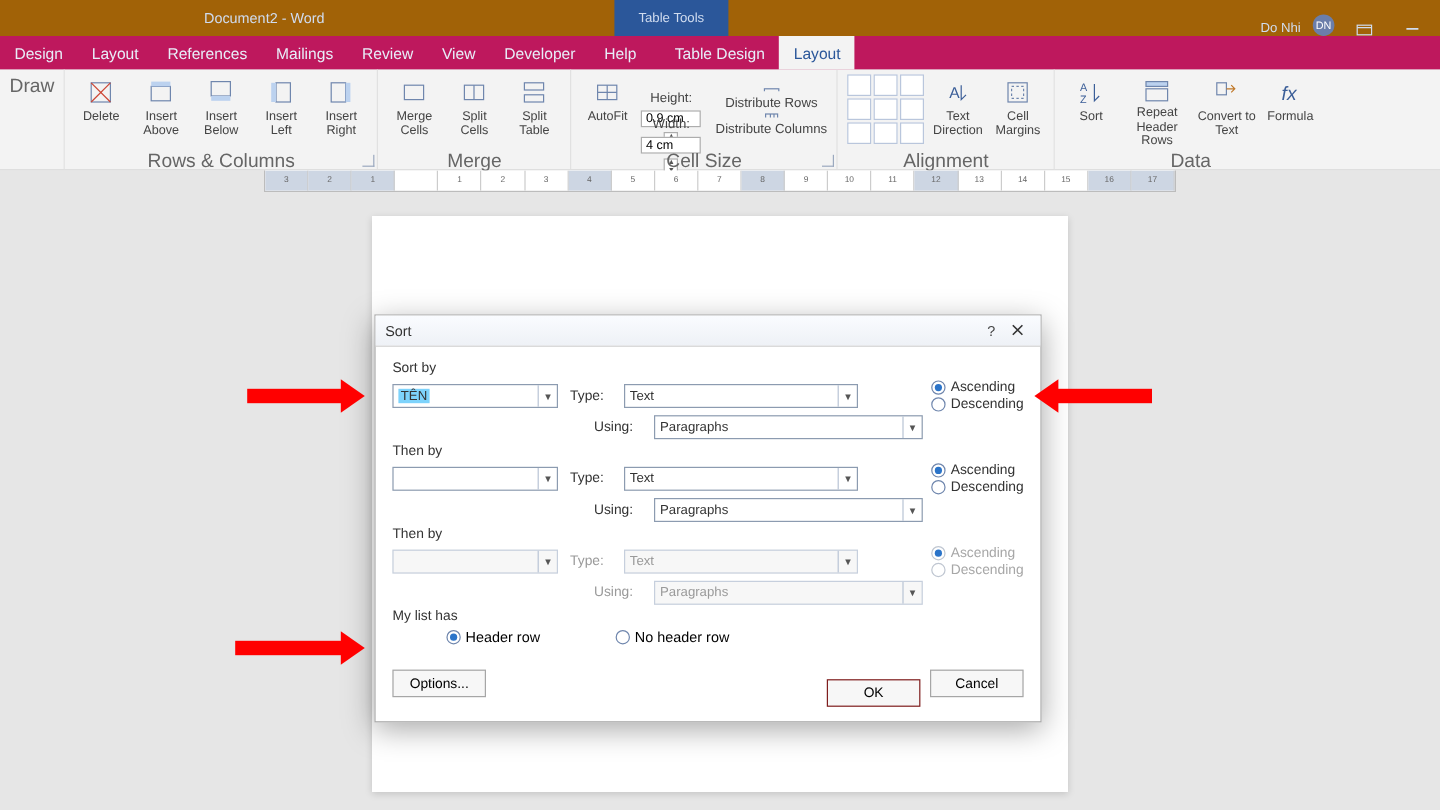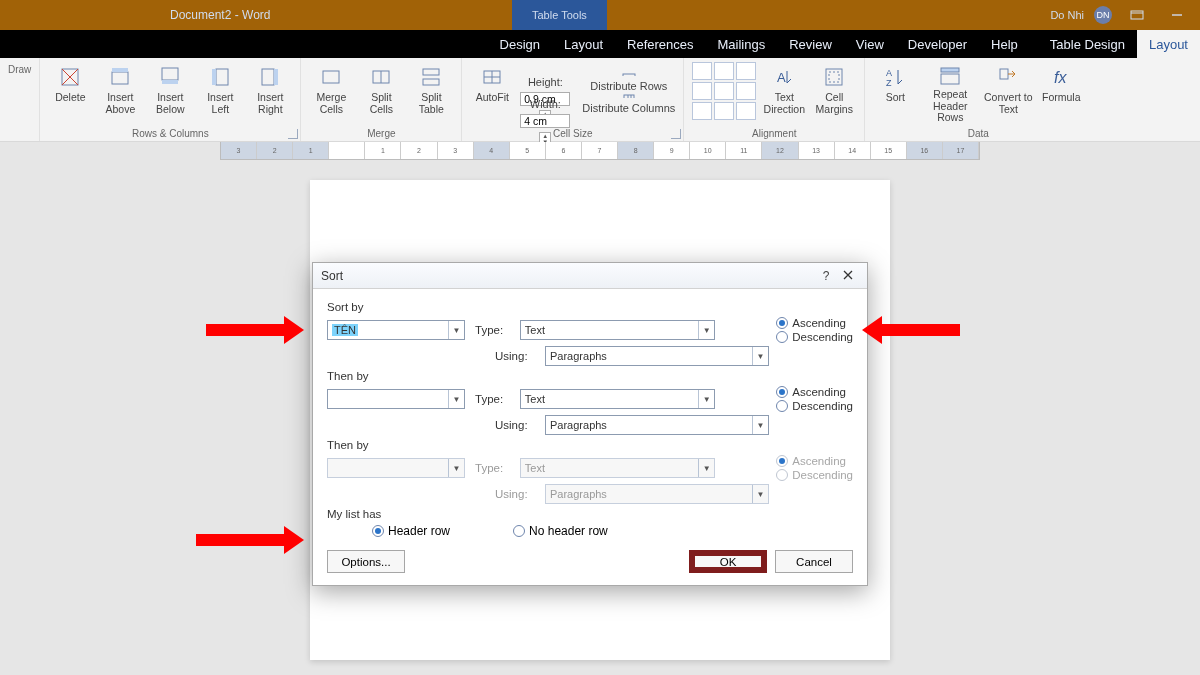--- a/index.html
+++ b/index.html
@@ -22,38 +22,37 @@
   position: relative;
 }
 .title-bar .doc-title { margin-left: 170px; font-size: 12px; color: #d0dcef; }
 .title-bar .tab-context {
   position: absolute; left: 512px; top: 0; height: 30px;
   display: flex; align-items: center; justify-content: center;
   padding: 0 20px; background: #2b579a; color: #d0dcef; font-size: 11px;
 }
 .title-bar .right-area {
   position: absolute; right: 0; top: 0; height: 30px;
-  display: flex; align-items: center; gap: 10px; padding-right: 8px;
+  display: flex; align-items: flex-end; gap: 10px; padding-right: 8px;
 }
 .avatar {
   width: 18px; height: 18px; border-radius: 50%;
   background: #6b7eaa; color: #fff; font-size: 9px;
   display: flex; align-items: center; justify-content: center;
 }
 .winbtn { width: 30px; text-align: center; color: #d0dcef; font-size: 12px; cursor: pointer; }
 .winbtn svg { display: block; margin: 0 auto; }
 
 .ribbon-tabs {
   height: 28px;
-  background: #000000;
+  background: #be185d;
   display: flex;
   align-items: stretch;
   color: #fff;
   font-size: 13px;
-  justify-content: flex-end;
 }
 .ribbon-tabs .tab {
   padding: 0 12px;
   display: flex;
   align-items: center;
   cursor: pointer;
   color: #e8eef9;
 }
 .ribbon-tabs .tab.ctx-design { margin-left: 8px; }
 .ribbon-tabs .tab.active {
@@ -84,21 +83,21 @@
   align-items: center;
   position: relative;
 }
 .group .items {
   flex: 1;
   display: flex;
   align-items: flex-start;
   gap: 6px;
 }
 .group .gname {
-  font-size: 10px;
+  font-size: 16px;
   color: #666;
   padding-top: 2px;
 }
 .rbtn {
   display: flex; flex-direction: column; align-items: center;
   width: 44px; height: 62px; padding-top: 2px;
   cursor: pointer; text-align: center; font-size: 10.5px; color: #444;
   line-height: 1.1;
 }
 .rbtn .ic {
@@ -213,21 +212,21 @@
 .listhas { display: flex; align-items: center; gap: 18px; margin-top: 4px; }
 .dlg-buttons {
   display: flex; align-items: center; gap: 8px; margin-top: 12px;
 }
 .dlg-buttons .spacer { flex: 1; }
 .btn {
   min-width: 78px; height: 23px; font-size: 11.5px;
   border: 1px solid #a6a6a6; background: #f7f7f7;
   cursor: pointer; text-align: center;
 }
-.btn.default { border: 6px solid #7f1d1d; }
+.btn.default { border: 1px solid #7f1d1d; margin-top: 16px; }
 
 .arrow { position: absolute; pointer-events: none; }
 .arrow .shaft { position: absolute; background: red; height: 12px; }
 .arrow .head-r {
   position: absolute; width: 0; height: 0;
   border-top: 14px solid transparent; border-bottom: 14px solid transparent;
   border-left: 20px solid red;
 }
 .arrow .head-l {
   position: absolute; width: 0; height: 0;

